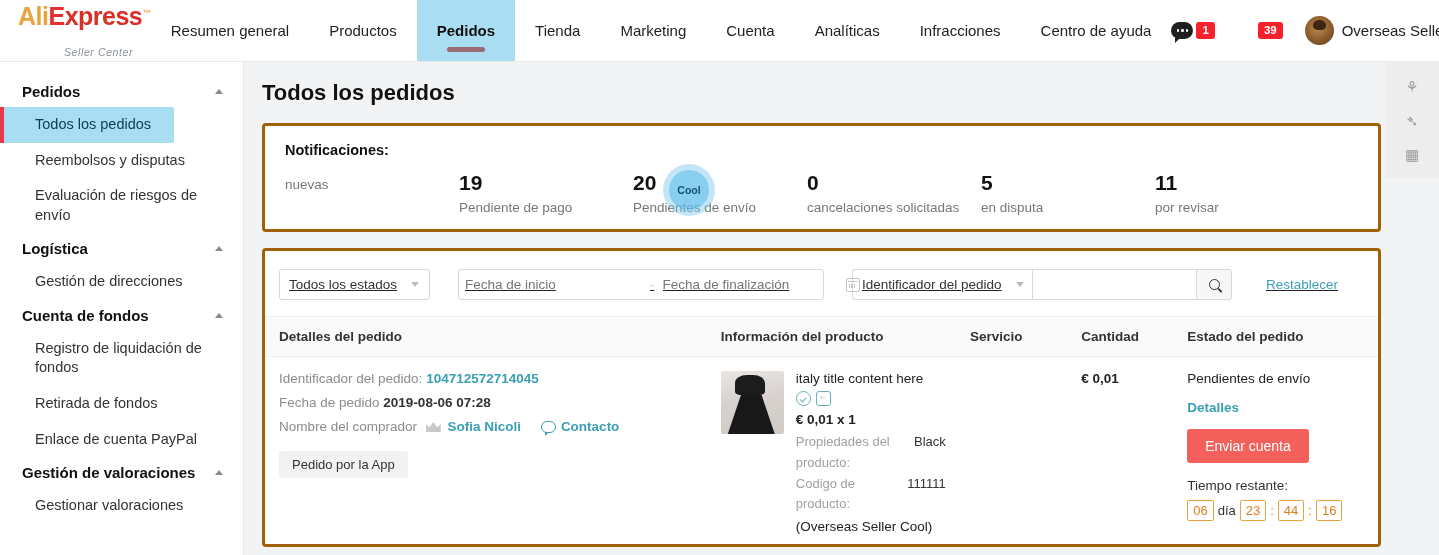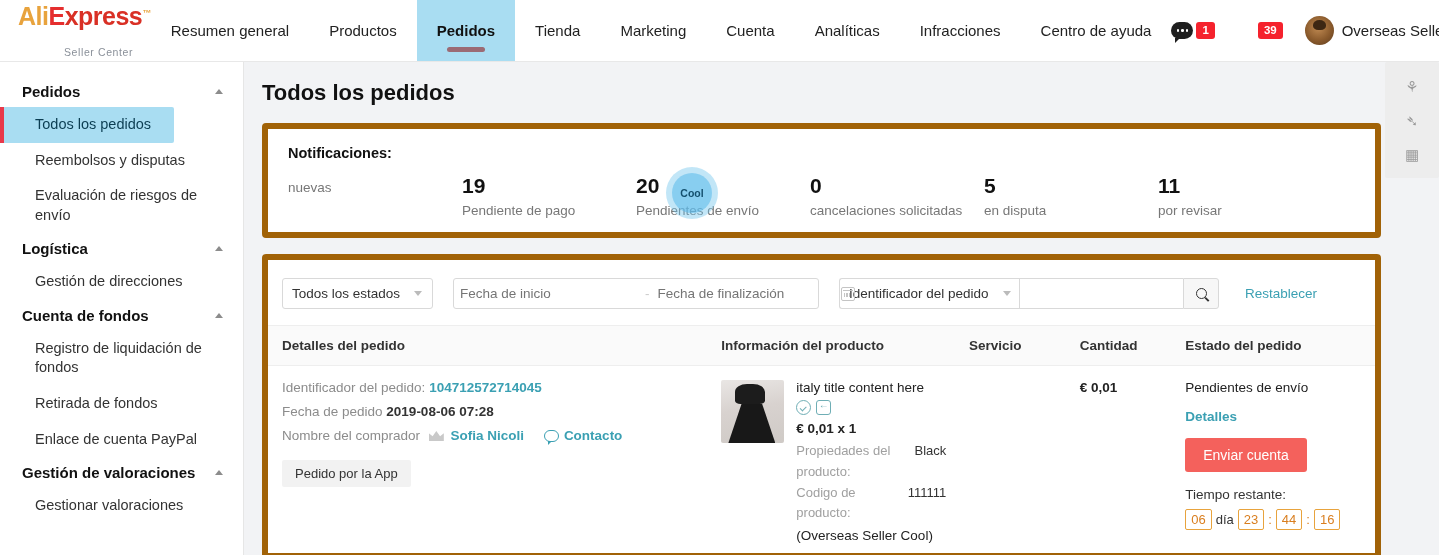--- a/index.html
+++ b/index.html
@@ -20,21 +20,21 @@
   }
   .logo-wrap {
     width: 244px; display: flex; flex-direction: column;
     justify-content: center; padding-left: 18px;
   }
   .logo-main { font-size: 25px; font-weight: bold; letter-spacing: -.5px; line-height: 1; }
   .logo-ali { color: #e8a33d; }
   .logo-e { color: #e52e2e; }
   .logo-xpress { color: #d93025; }
   .logo-tm { font-size: 9px; color: #e8a33d; vertical-align: super; }
-  .logo-sub { font-size: 10.5px; color: #8a9099; letter-spacing: .6px; margin-top: 17px; margin-left: 46px; }
+  .logo-sub { font-size: 10.5px; color: #8a9099; letter-spacing: .6px; margin-top: 17px; margin-left: 46px; font-style: italic; }
 
   .nav-items { display: flex; align-items: stretch; flex: 1; }
   .nav-item {
     display: flex; align-items: center; justify-content: center;
     padding: 0 20px; font-size: 15px; color: #222;
     cursor: pointer; position: relative; white-space: nowrap;
   }
   .nav-item.active {
     background: #a9ddf2; font-weight: bold; color: #111;
   }
@@ -107,21 +107,21 @@
     content: ""; position: absolute; left: 0; top: 0; bottom: 0; width: 4px; background: #e8394a;
   }
 
   
   .main {
     flex: 1; padding: 18px 58px 0 18px; overflow: hidden; position: relative;
   }
   .page-title { font-size: 22px; font-weight: bold; color: #111; margin-bottom: 17px; }
 
   .card {
-    background: #fff; border: 6px solid #a16207; border-radius: 4px;
+    background: #fff; border: 3px solid #a16207; border-radius: 4px;
   }
   
   .notif { padding: 16px 20px 14px 20px; margin-bottom: 16px; }
   .notif-title { font-size: 14.5px; font-weight: bold; color: #111; margin-bottom: 13px; }
   .notif-row { display: flex; }
   .notif-cell { position: relative; }
   .notif-num { font-size: 21px; font-weight: bold; color: #111; line-height: 1.1; }
   .notif-lbl { font-size: 13.5px; color: #777; margin-top: 6px; }
   .click-ring {
     position: absolute; top: -7px; left: 30px;
@@ -133,21 +133,21 @@
     content: ""; position: absolute; width: 40px; height: 40px; border-radius: 50%;
     background: rgba(90,185,235,.55);
   }
   .click-lbl {
     position: relative; font-size: 10.5px; font-weight: bold; color: #14506e; z-index: 2;
   }
 
   
   .table-card { padding: 0; overflow: hidden; }
   .filters {
-    display: flex; align-items: center; gap: 4px; padding: 18px 20px 16px 14px;
+    display: flex; align-items: center; gap: 12px; padding: 18px 20px 16px 14px; text-decoration: underline;
   }
   .select-box {
     height: 31px; border: 1px solid #d9d9d9; border-radius: 3px; background: #fff;
     display: flex; align-items: center; padding: 0 9px; font-size: 13.5px; color: #333;
     cursor: pointer; white-space: nowrap;
   }
   .select-box .caret-down { border-top-color: #bbb; margin-left: 14px; margin-right: 0; }
   .date-range {
     height: 31px; border: 1px solid #d9d9d9; border-radius: 3px; background: #fff;
     display: flex; align-items: center; padding: 0 6px; margin-left: 16px;

